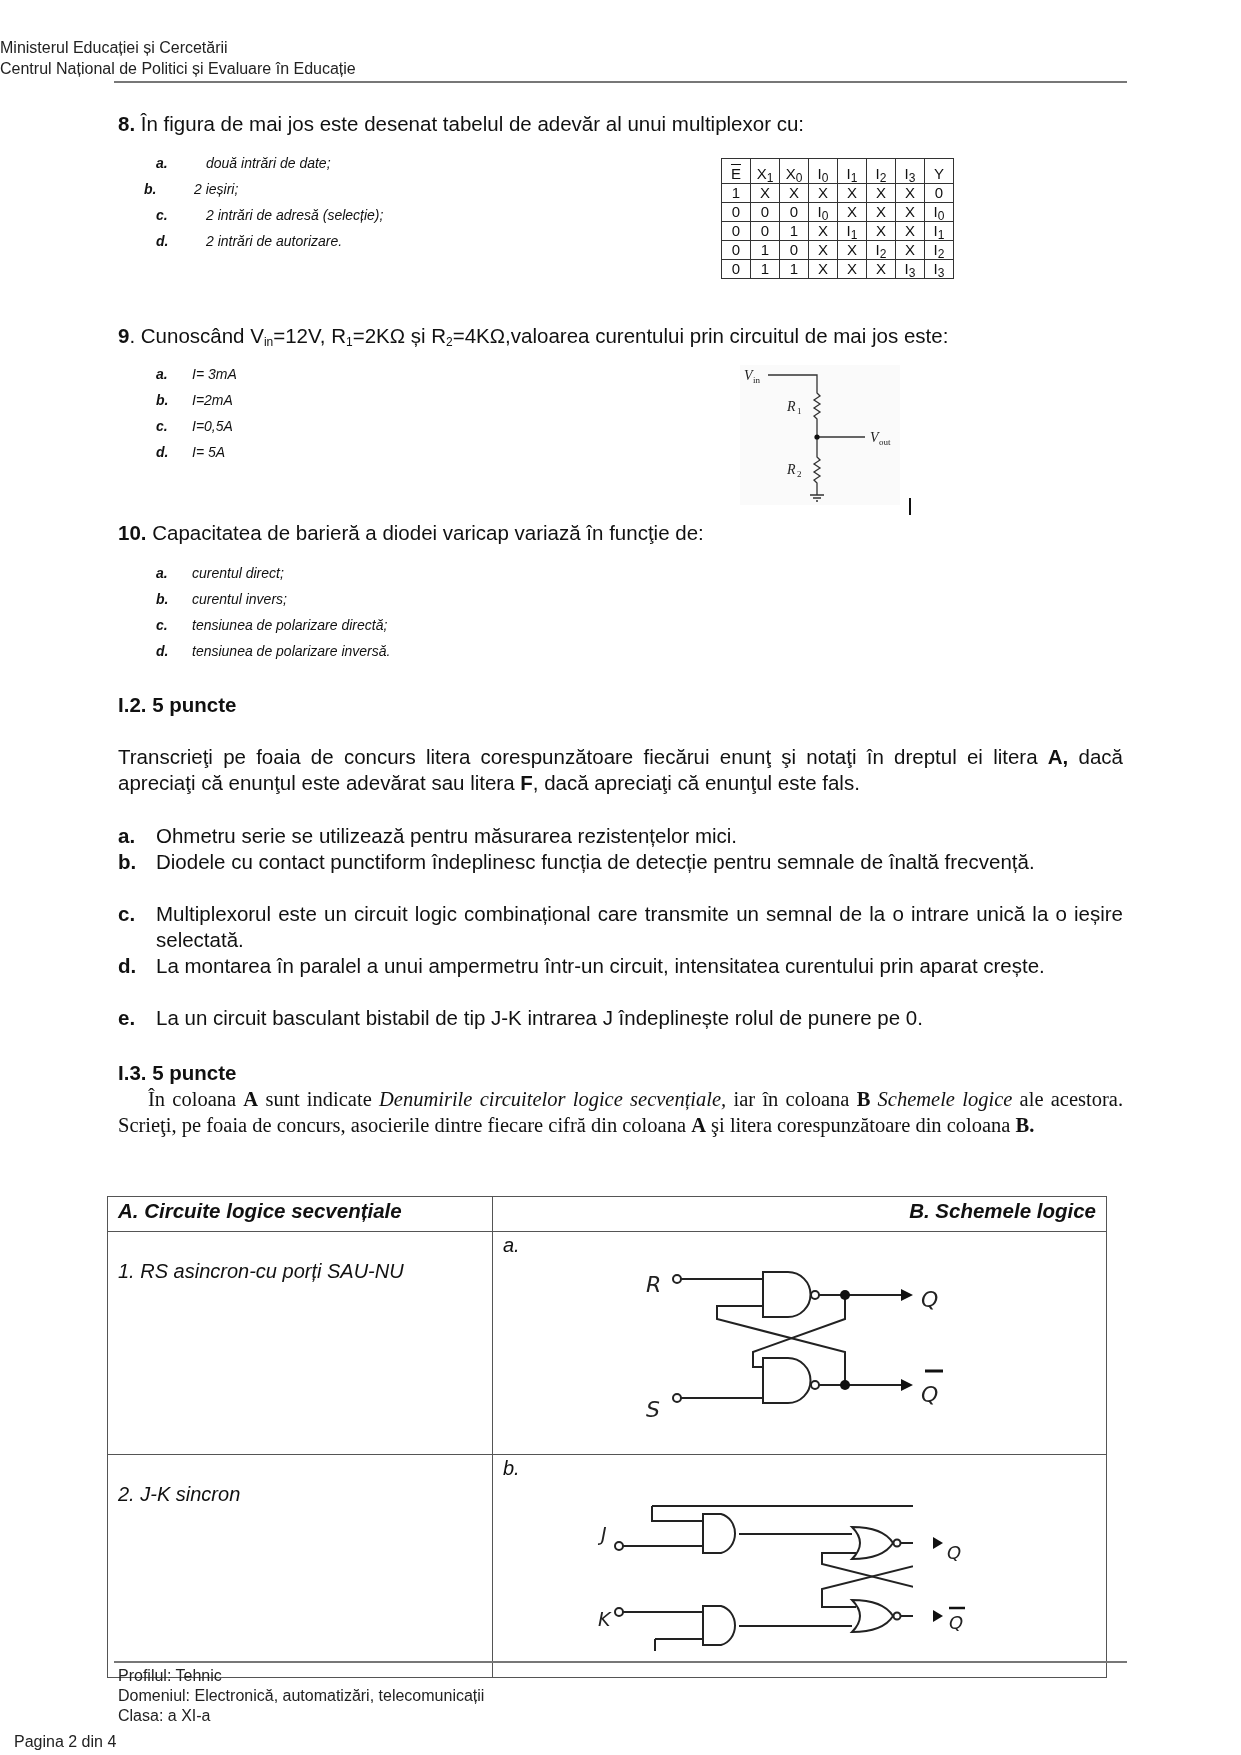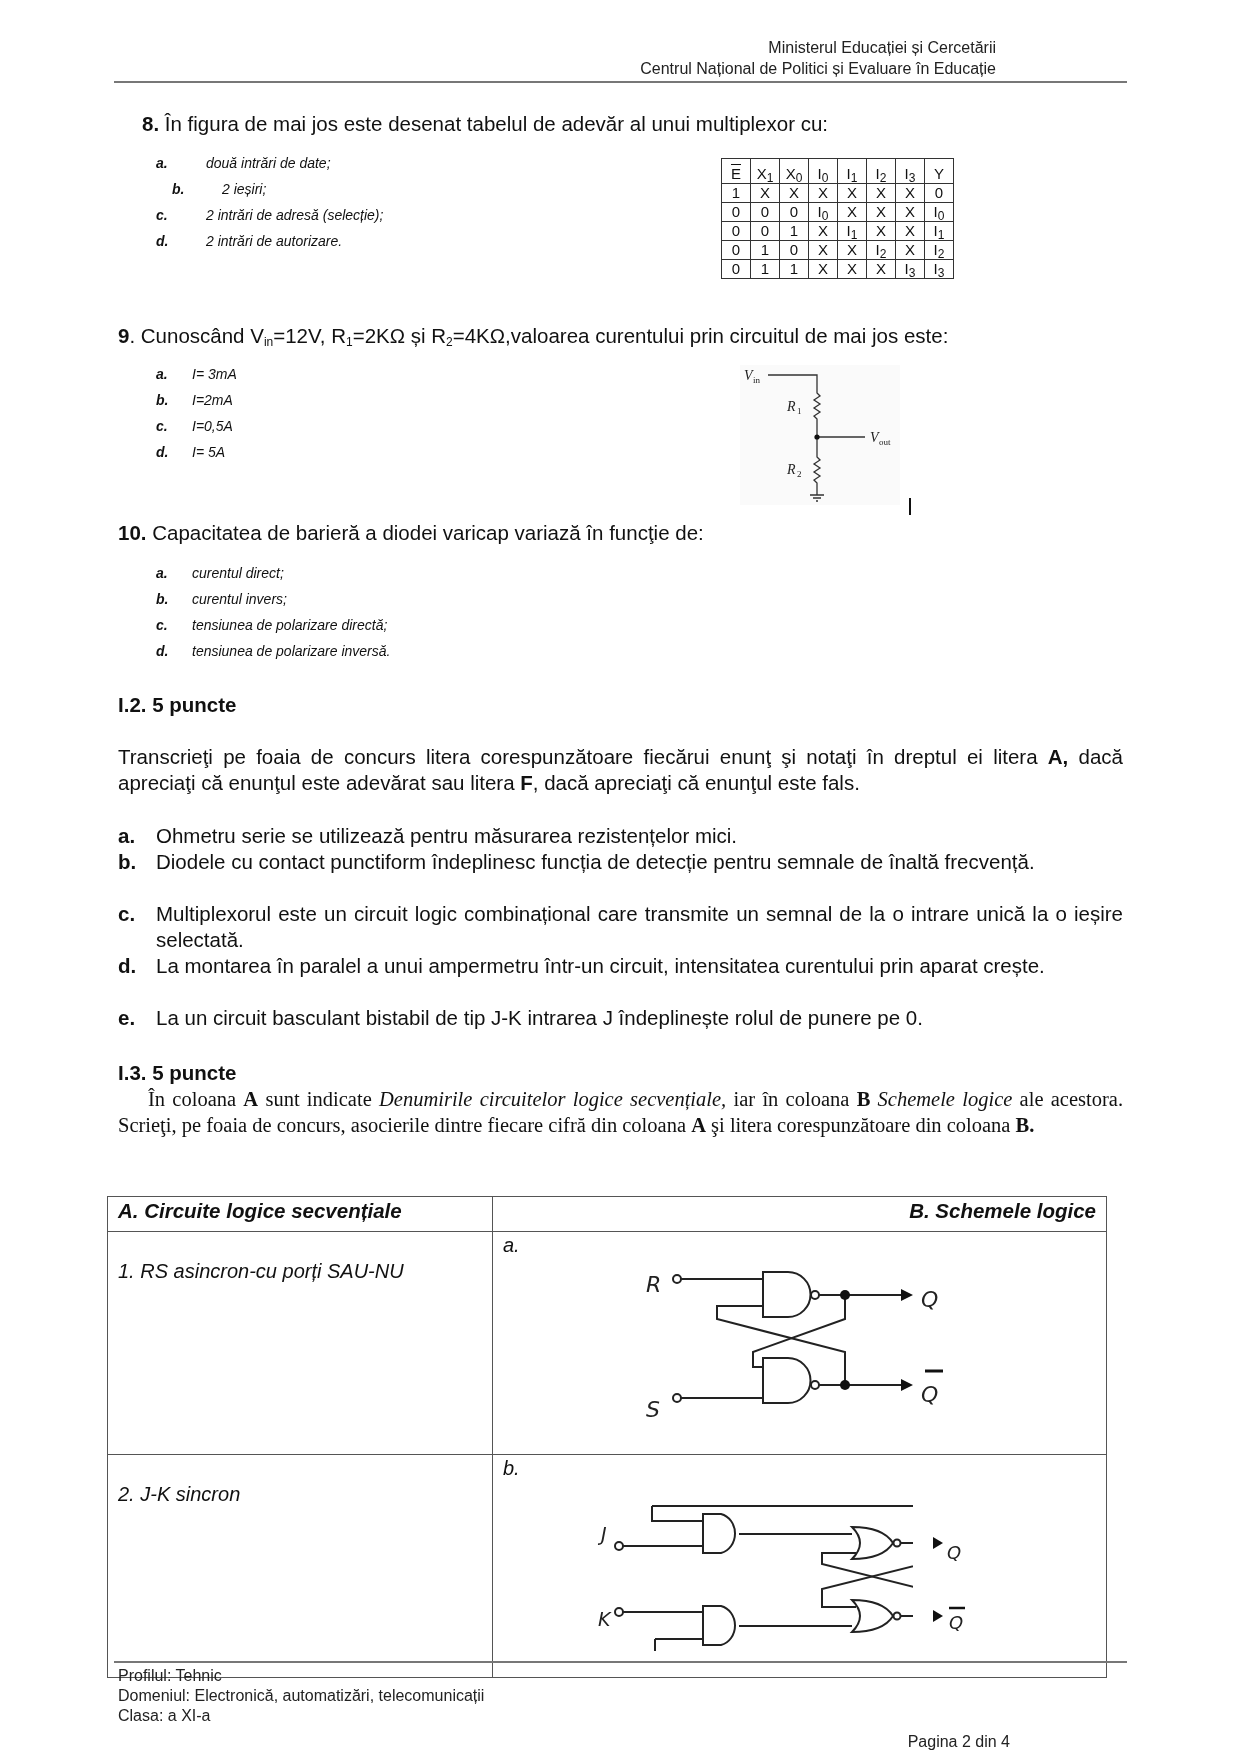--- a/index.html
+++ b/index.html
@@ -1,21 +1,21 @@
 <!DOCTYPE html>
 <html><head>
 <meta charset="utf-8">
 <style>
   html, body { margin: 0; padding: 0; background: #ffffff; }
   body {
     width: 1241px; height: 1755px; position: relative; overflow: hidden;
     font-family: "Liberation Sans", sans-serif; color: #111; font-size: 20px;
   }
   .abs { position: absolute; }
-  .hdr { left: 0; width: 996px; text-align: right; font-size: 16px; color: #222; line-height: 20px; }
+  .hdr { left: 0; width: 996px; text-align: left; font-size: 16px; color: #222; line-height: 20px; }
   .rule { height: 2px; background: #777; }
   .q { font-size: 20.5px; line-height: 26px; }
   .b { font-weight: bold; }
   .opt { position: absolute; font-size: 14px; line-height: 26px; font-style: italic; }
   .opt .lt { font-weight: bold; display: inline-block; }
   sub { font-size: 12px; vertical-align: -3px; line-height: 0; }
   
   table.tt { border-collapse: collapse; font-size: 15px; }
   table.tt td { border: 1px solid #333; text-align: center; padding: 0; height: 18px; width: 28px; line-height: 18px; }
   table.tt tr.head td { height: 24px; vertical-align: bottom; }
@@ -30,25 +30,25 @@
   table.mt .th { height: 30px; font-weight: bold; font-size: 20.5px; padding: 2px 10px; }
   .ft { left: 118px; font-size: 16px; line-height: 20px; color: #222; }
 </style>
 </head>
 <body>
 
 <div class="abs hdr" style="top:38px;">Ministerul Educației și Cercetării</div>
 <div class="abs hdr" style="top:59px;">Centrul Național de Politici și Evaluare în Educație</div>
 <div class="abs rule" style="left:114px; top:81px; width:1013px;"></div>
 
-<div class="abs q" style="left:118px; top:111px;margin-left:24px;">
+<div class="abs q" style="left:118px; top:111px;">
   <span class="b">8.</span><span> În figura de mai jos este desenat tabelul de adevăr al unui multiplexor cu:</span>
 </div>
 <div class="opt" style="left:156px; top:150px;"><span class="lt" style="width:50px">a.</span><span>două intrări de date;</span></div>
-<div class="opt" style="left:172px; top:176px;"><span class="lt" style="width:50px">b.</span><span>2 ieșiri;</span></div>
+<div class="opt" style="left:144px; top:176px;"><span class="lt" style="width:50px">b.</span><span>2 ieșiri;</span></div>
 <div class="opt" style="left:156px; top:202px;"><span class="lt" style="width:50px">c.</span><span>2 intrări de adresă (selecție);</span></div>
 <div class="opt" style="left:156px; top:228px;"><span class="lt" style="width:50px">d.</span><span>2 intrări de autorizare.</span></div>
 
 <table class="tt abs" style="left:721px; top:158px;">
   <tbody>
       <tr class="head">
     <td><span class="ov">E</span></td>
     <td>X<sub>1</sub></td>
     <td>X<sub>0</sub></td>
     <td>I<sub>0</sub></td>

